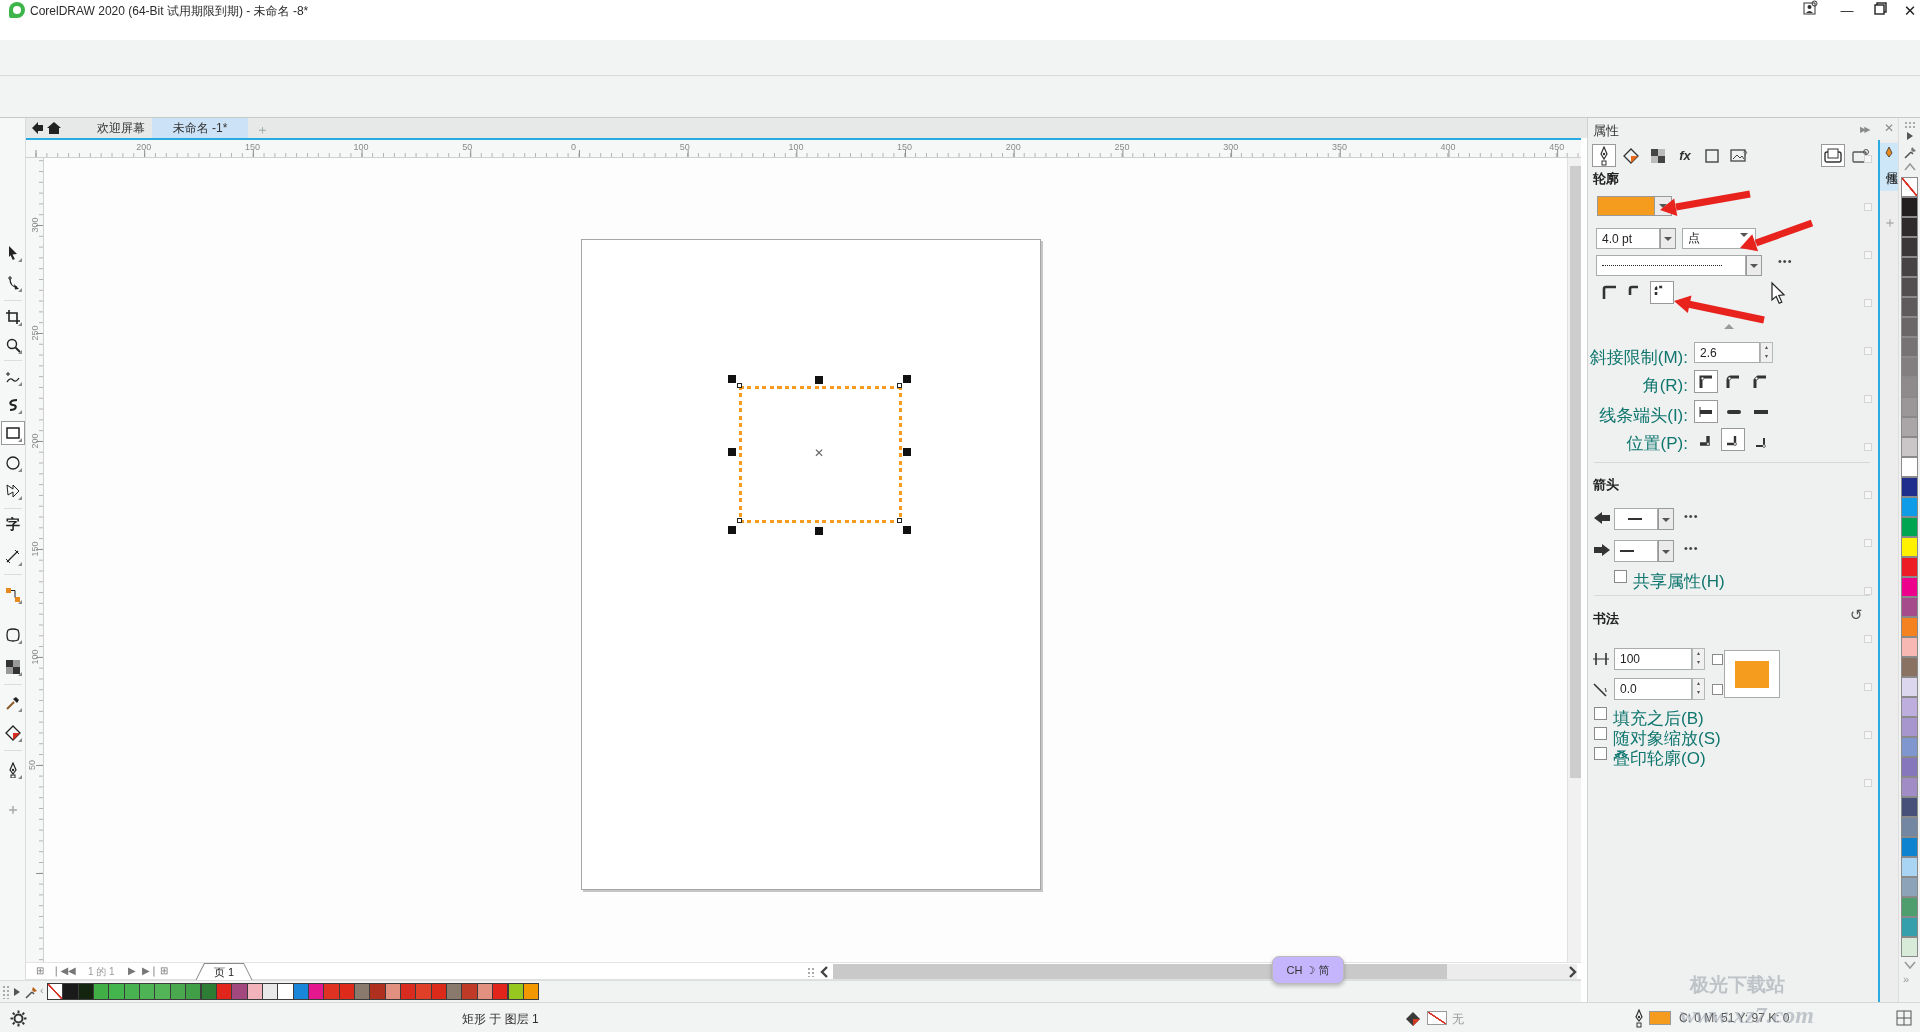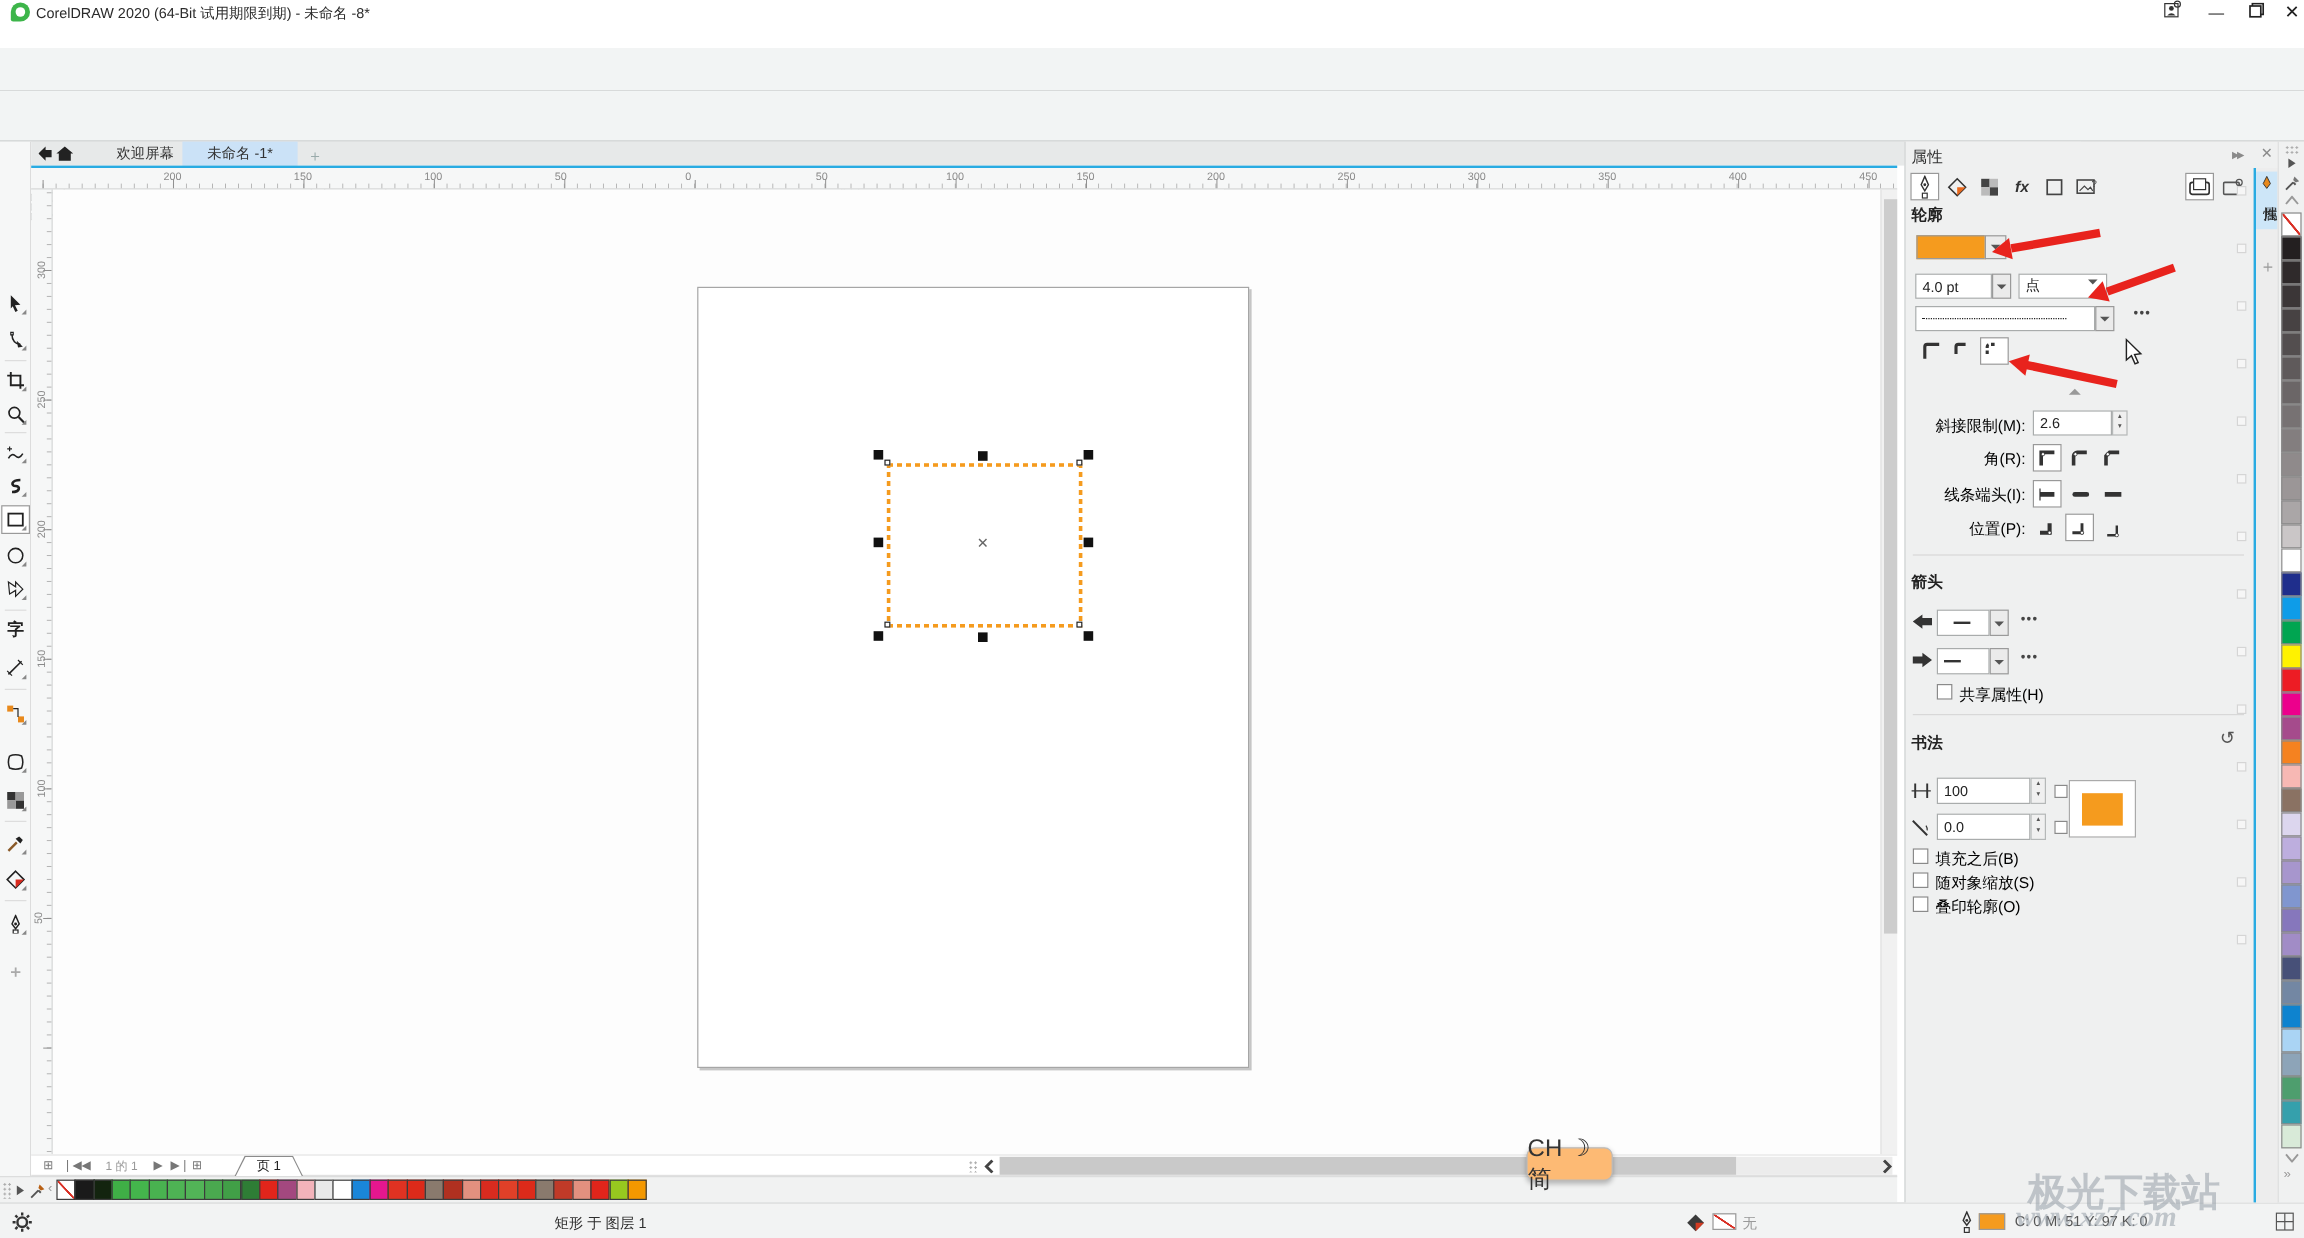--- a/index.html
+++ b/index.html
@@ -59,21 +59,21 @@
 .hthumb{position:absolute;left:807px;top:1px;width:614px;height:15px;background:#c9c9c9}
 .htrack2{position:absolute;left:1421px;top:1px;width:130px;height:15px;background:#ececec}
 
 .palrow{position:absolute;left:0;top:980px;width:1581px;height:22px;background:#f1f2f2;border-top:1px solid #dcdddd}
 .swb{position:absolute;top:2px;width:16.35px;height:17px;border:1px solid #3c3c3c}
 .noneswatch{background:linear-gradient(to top right,#fff 45%,#d93025 47%,#d93025 53%,#fff 55%)}
 
 .statusbar{position:absolute;left:0;top:1002px;width:1920px;height:30px;background:#f2f3f3;border-top:1px solid #d6d8d8;font-size:12px;color:#2e2e2e}
 
 .docker{position:absolute;left:1587px;top:118px;width:311px;height:884px;background:#eff0f0;border-left:1px solid #d0d2d2}
-.docker .lbl{position:absolute;font-size:13px;color:#000000}
+.docker .lbl{position:absolute;font-size:17px;color:#0f766e}
 .docker .sect{position:absolute;font-size:13px;font-weight:bold;color:#222}
 .dbtn{position:absolute;width:24px;height:23px;display:flex;align-items:center;justify-content:center}
 .dbtn.sel{background:#fff;border:1px solid #999}
 .dfield{position:absolute;background:#fff;border:1px solid #a9acac;font-size:12px;color:#222;padding:0 5px;display:flex;align-items:center}
 .dcheck{position:absolute;width:13px;height:13px;background:#fff;border:1px solid #8a8a8a}
 .minisq{position:absolute;left:276px;width:8px;height:8px;border:1px solid #d5d5d5;background:#f6f6f6}
 .ddiv{position:absolute;left:6px;width:276px;height:1px;background:#d8d8d8}
 
 .dtabs{position:absolute;left:1878px;top:140px;width:20px;height:862px;background:#ededed;border-left:2px solid #29abe2}
 .dtab-act{position:absolute;left:0;top:3px;width:18px;height:48px;background:#cde6f8}
@@ -85,21 +85,21 @@
 .toolbox{position:absolute;left:0;top:118px;width:26px;height:862px;background:#f6f7f7;border-right:1px solid #dcdcdc}
 .tool{position:absolute;left:1px;width:24px;height:24px;display:flex;align-items:center;justify-content:center}
 .tool.sel{background:#fff;border:1px solid #9a9a9a}
 .tbsep{position:absolute;left:4px;width:18px;height:1px;background:#ddd}
 
 .wmred{position:absolute;left:1450px;top:917px;font-size:45px;font-weight:bold;color:#e8281c;letter-spacing:5px;z-index:30}
 .wmblue{position:absolute;left:1450px;top:980px;font-size:38px;font-weight:bold;color:#1d53c9;font-family:"Liberation Serif",serif;z-index:30}
 .wmtag{position:absolute;left:1720px;top:910px;width:168px;height:116px;background:#2f71d9;border-radius:26px;z-index:29;display:flex;align-items:center;justify-content:center}
 .wmtag span{color:#fff;font-size:72px;font-weight:bold;letter-spacing:2px}
 .faint{position:absolute;z-index:31;color:rgba(150,158,168,.55);font-weight:bold}
-.ime{position:absolute;left:1272px;top:956px;width:72px;height:28px;background:#fdba74;border:1px solid #bbb;border-radius:7px;box-shadow:0 2px 4px rgba(0,0,0,.25);z-index:40;font-size:20px;color:#333;display:flex;align-items:center;justify-content:center}
+.ime{position:absolute;left:1272px;top:956px;width:72px;height:28px;background:#c4b5fd;border:1px solid #bbb;border-radius:7px;box-shadow:0 2px 4px rgba(0,0,0,.25);z-index:40;font-size:11px;color:#333;display:flex;align-items:center;justify-content:center}
 .overlay{position:absolute;left:0;top:0;width:1920px;height:1032px;pointer-events:none;z-index:50}
 </style>
 </head>
 <body>
 
 <div id="app">
 
   <div class="titlebar">
     <div class="applogo"></div>
     <span class="title-text">CorelDRAW 2020 (64-Bit 试用期限到期) - 未命名 -8*</span>
@@ -572,21 +572,21 @@
   <div class="handle" style="left:903px;top:448px"></div>
   <div class="handle" style="left:728px;top:526px"></div>
   <div class="handle" style="left:815px;top:527px"></div>
   <div class="handle" style="left:903px;top:526px"></div>
   <div class="cnode" style="left:737px;top:383px"></div>
   <div class="cnode" style="left:897px;top:383px"></div>
   <div class="cnode" style="left:737px;top:518px"></div>
   <div class="cnode" style="left:897px;top:518px"></div>
   <div class="selcenter" style="left:814px;top:446px">✕</div>
 
-  <div class="faint" style="left:1690px;top:972px;font-size:32px">极光下载站</div>
+  <div class="faint" style="left:1690px;top:972px;font-size:19px">极光下载站</div>
   <div class="faint" style="left:1680px;top:1002px;font-size:24px;font-family:'Liberation Serif',serif;font-style:italic">www.xz7.com</div>
 
   <div class="vscroll">
       <div class="vthumb"></div>
     </div>
   <div class="hrow">
     <span class="navg" style="left:10px">⊞</span>
     <span class="navg" style="left:26px">❘◀</span>
     <span class="navg" style="left:42px">◀</span>
     <span class="navg" style="left:62px;color:#999">1 的 1</span>

